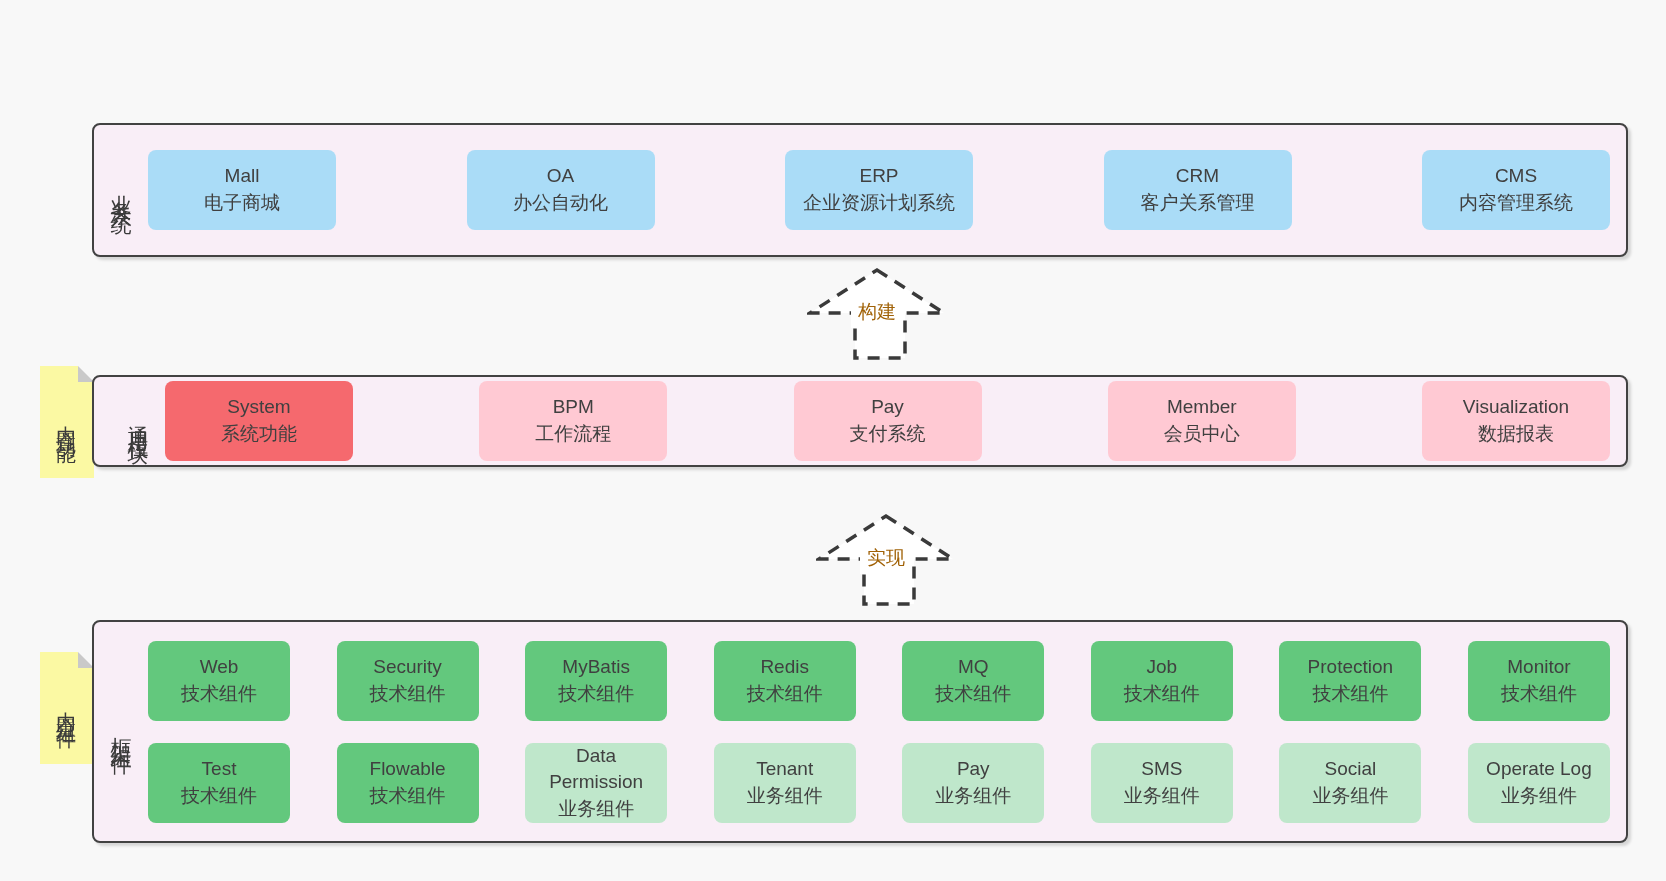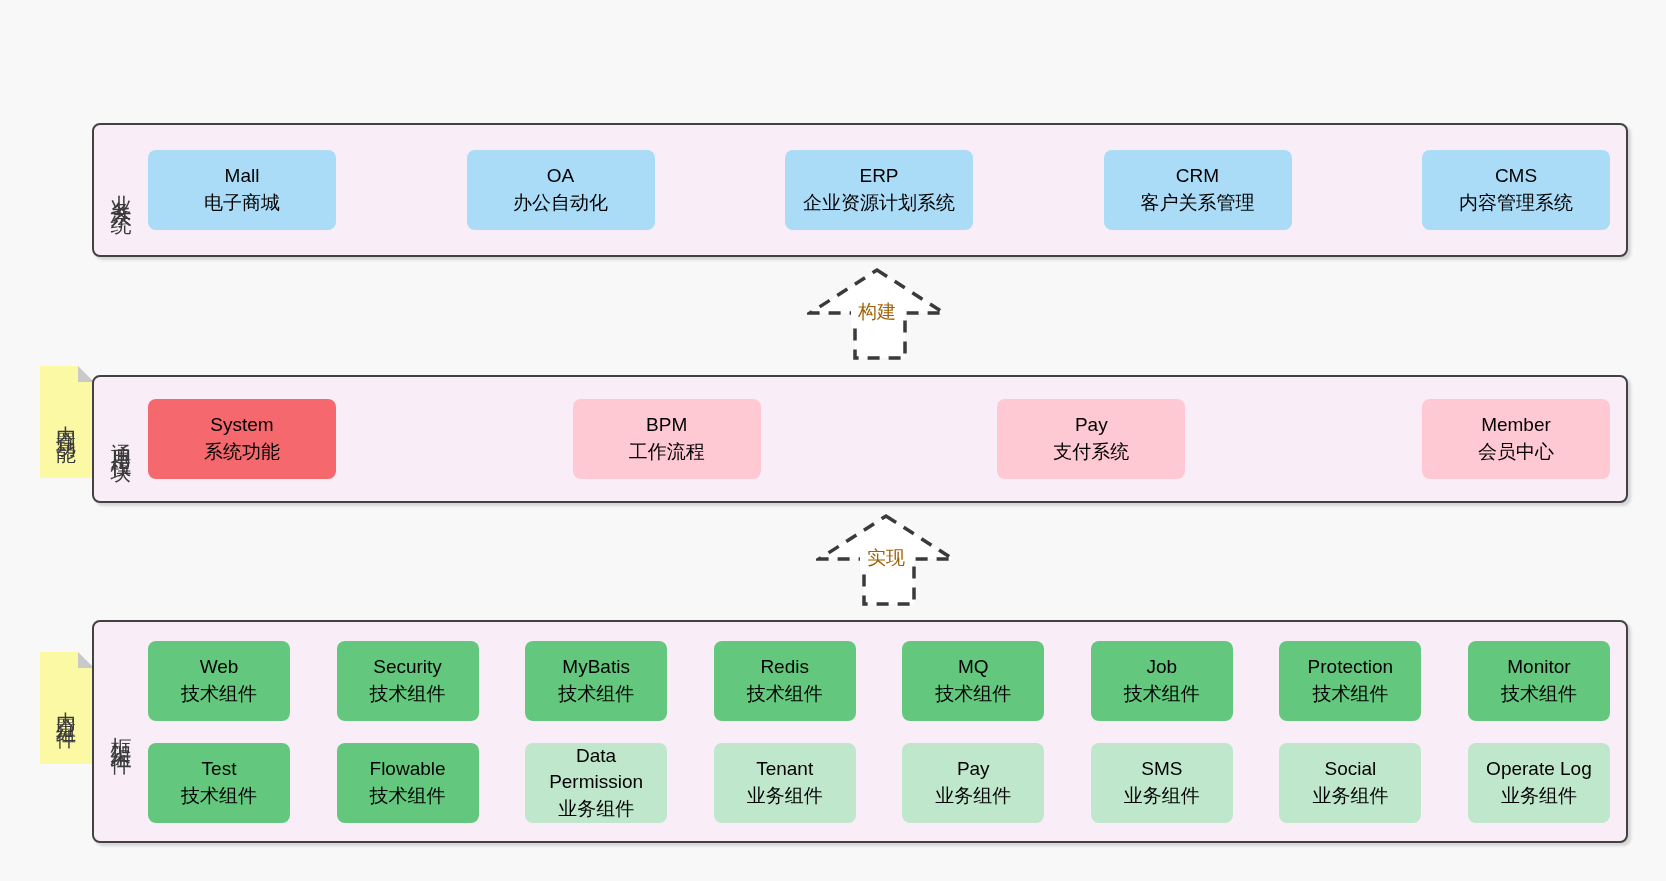--- a/index.html
+++ b/index.html
@@ -3,32 +3,32 @@
 <meta charset="utf-8">
 <style>
   html,body{margin:0;padding:0;background:#f8f8f8;font-family:"Liberation Sans","DejaVu Sans",sans-serif;}
   .stage{position:relative;width:1666px;height:881px;background:#f8f8f8;overflow:hidden;}
 
   
   .layer{position:absolute;left:92px;width:1536px;background:#f9eef7;border:2px solid #424242;
          border-radius:8px;box-shadow:3px 3px 3px rgba(0,0,0,0.14);box-sizing:border-box;
          display:flex;align-items:center;z-index:1;}
   #layer-business{top:123px;height:134px;}
-  #layer-modules{top:375px;height:128px;}
+  #layer-modules{top:375px;height:92px;padding-left:17px;}
   #layer-components{top:620px;height:223px;}
 
   .layer-label{width:54px;min-width:54px;display:flex;align-items:center;justify-content:center;
                writing-mode:vertical-rl;text-orientation:upright;font-size:21px;color:#3a3a3a;
                letter-spacing:6px;height:100%;}
 
   .rows{flex:1;display:flex;flex-direction:column;gap:22px;padding-right:16px;}
   .row{display:flex;justify-content:space-between;}
 
   .box{height:80px;border-radius:8px;display:flex;flex-direction:column;align-items:center;
-       justify-content:center;text-align:center;color:#000000;font-size:19px;line-height:1.4;
+       justify-content:center;text-align:center;color:#404040;font-size:19px;line-height:1.4;
        padding:0 10px;box-sizing:border-box;}
   .row-6 .box{width:188px;}
   .row-8 .box{width:142px;}
   .box.blue{background:#aadcf7;}
   .box.red{background:#f5696e;}
   .box.pink{background:#ffc9d3;}
   .box.green{background:#63c87d;}
   .box.lightgreen{background:#bfe7cb;}
   .box .name,.box .desc{display:block;}
 
@@ -106,20 +106,24 @@
           <span class="desc">工作流程</span>
         </div>
         <div class="box pink">
           <span class="name">Pay</span>
           <span class="desc">支付系统</span>
         </div>
         <div class="box pink">
           <span class="name">Member</span>
           <span class="desc">会员中心</span>
         </div>
+        <div class="box pink">
+          <span class="name">Visualization</span>
+          <span class="desc">数据报表</span>
+        </div>
       </div>
     </div>
   </div>
 
   <div class="arrow" id="arrow-implement">
     <svg viewBox="0 0 140 96">
       <path d="M70 4 L137 47 L98 47 L98 92 L48 92 L48 47 L3 47 Z"></path>
     </svg>
     <div class="arrow-label">实现</div>
   </div>

